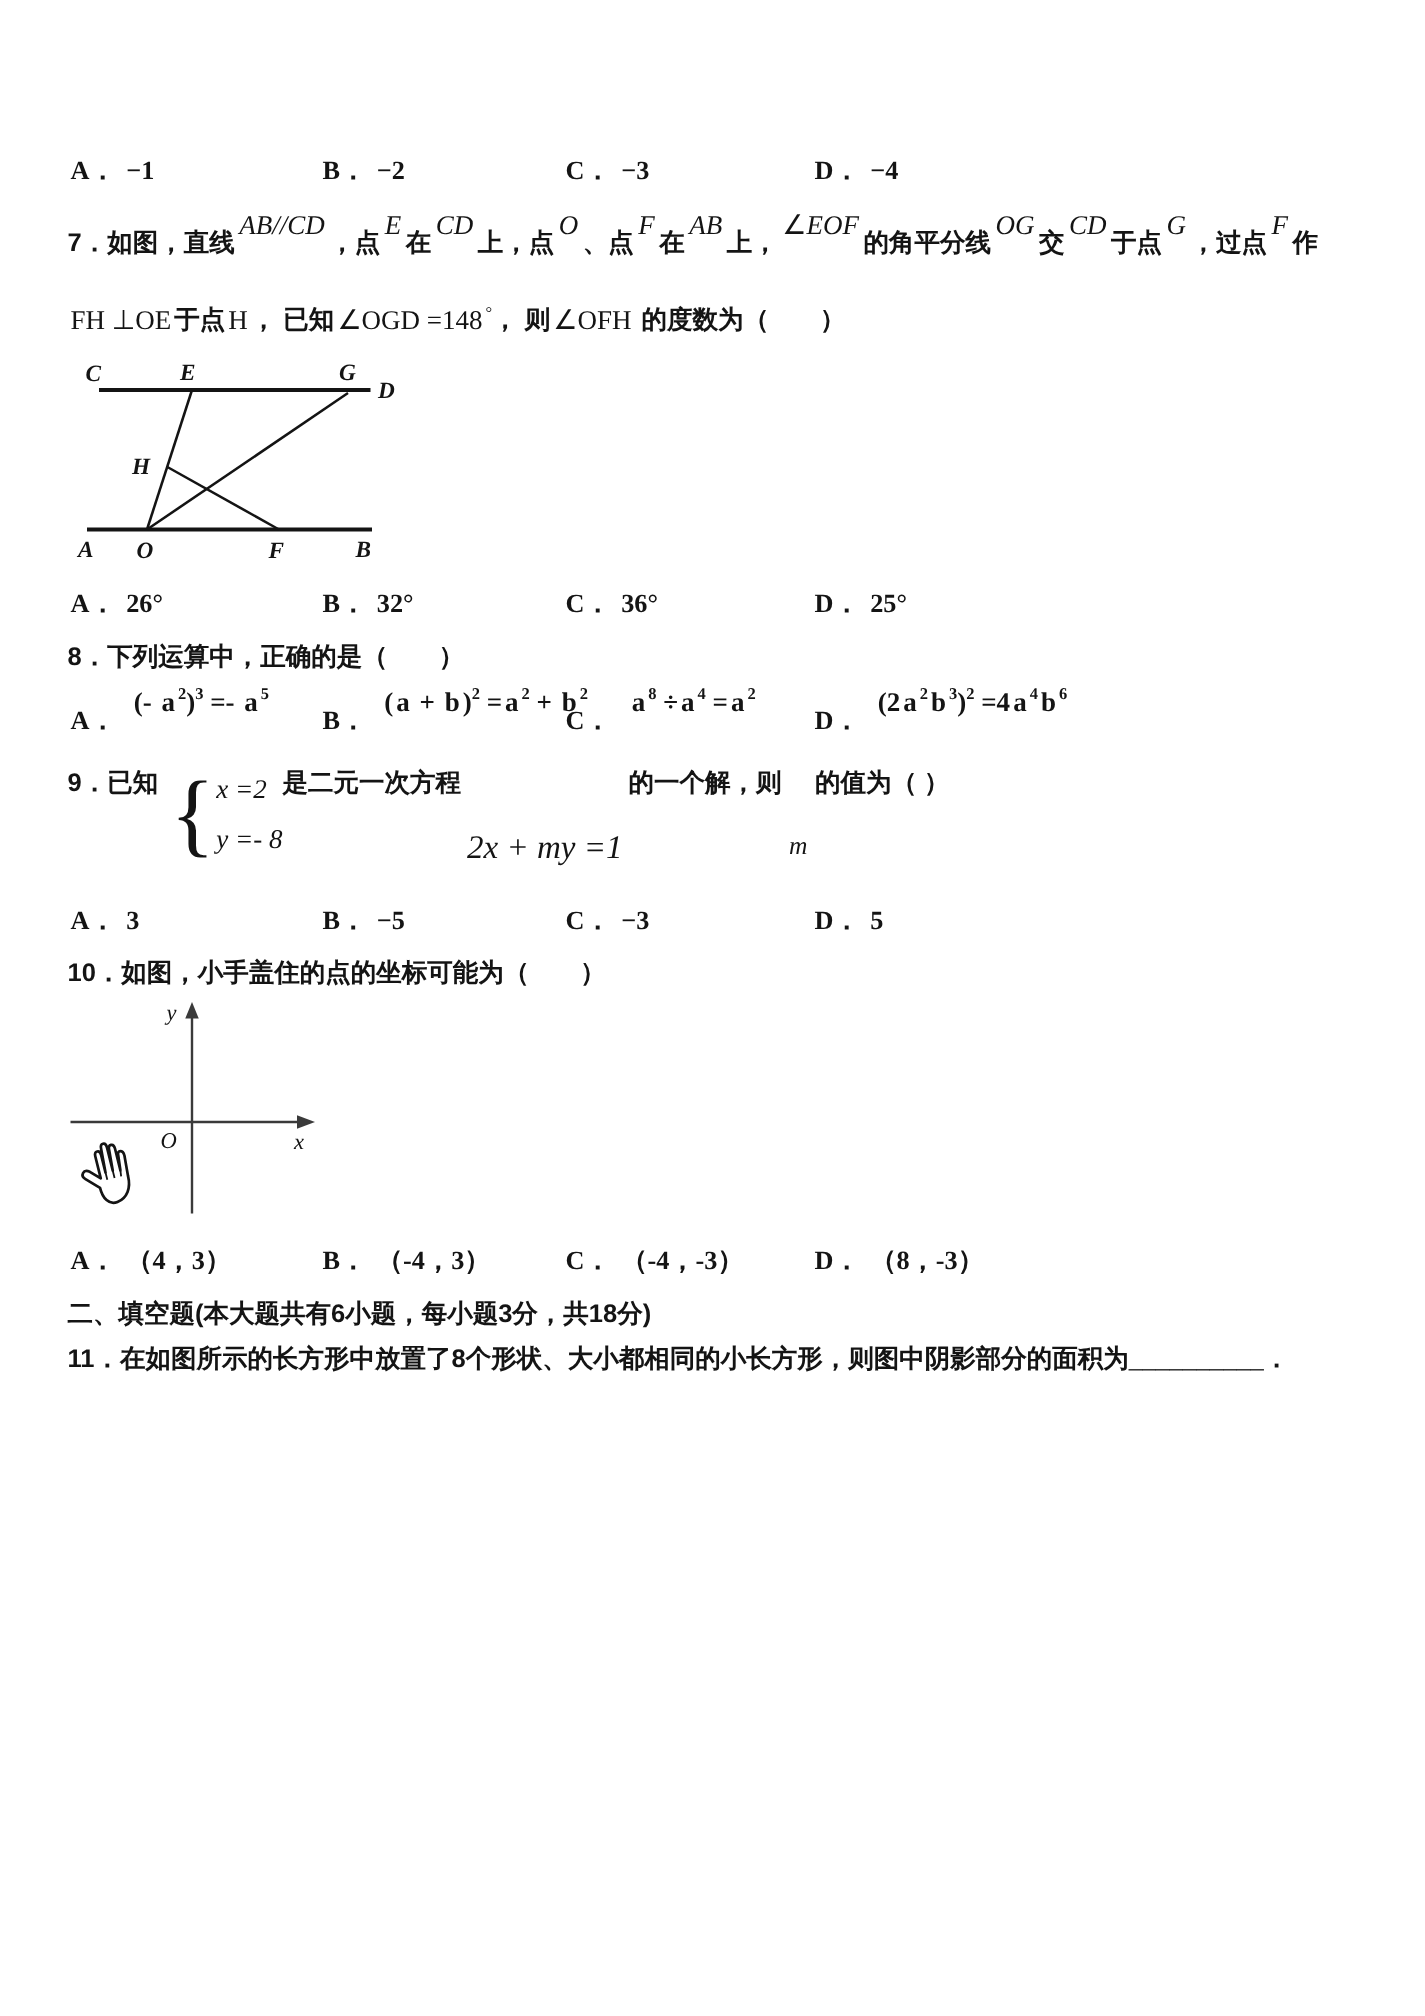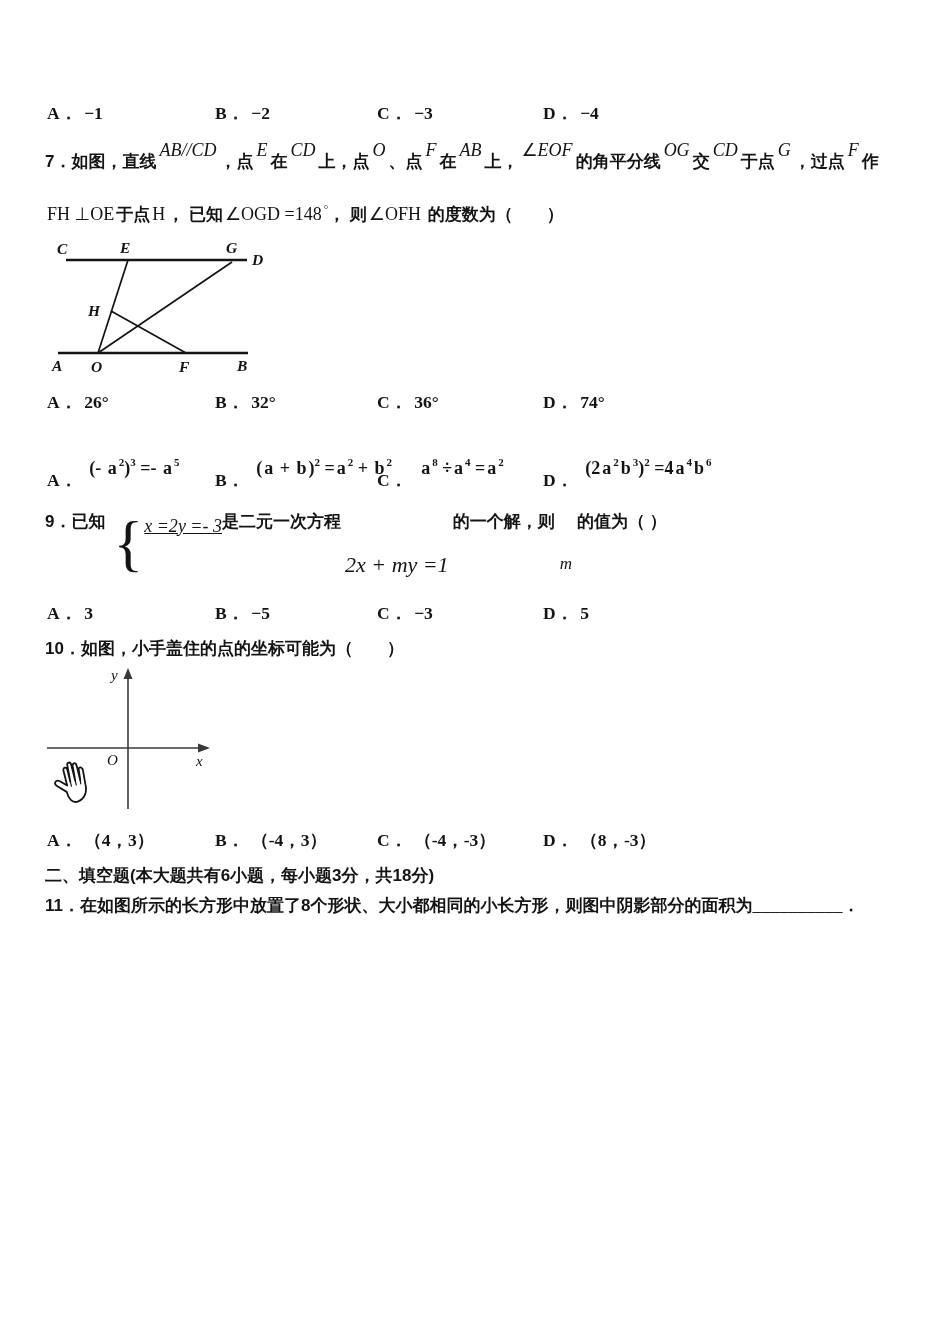--- a/index.html
+++ b/index.html
@@ -19,21 +19,21 @@
   .k-mt{font-family:"Liberation Serif","DejaVu Sans",serif;font-size:18px;padding:0 2px;}
   .k-mr{font-family:"Liberation Serif","DejaVu Sans",serif;font-size:18px;}
   .k-sup{font-family:"Liberation Serif",serif;font-size:11px;vertical-align:super;}
   .q8row .opt-label{position:relative;top:12px;}
   .q8row .opt-value{margin-left:12px;}
   .q8row .k-sup{vertical-align:8px;}
   
   .q9{position:absolute;left:45px;top:510px;height:70px;display:flex;align-items:flex-start;white-space:nowrap;font-size:17px;}
   .q9 .cnp{font-family:"Liberation Sans",sans-serif;font-weight:bold;}
   .q9 .brace{font-family:"Liberation Serif",serif;font-weight:normal;font-size:62px;line-height:66px;margin:0 1px 0 8px;}
-  .q9 .sys{display:flex;flex-direction:row;margin-top:5px;text-decoration:underline;}
+  .q9 .sys{display:flex;flex-direction:column;margin-top:5px;gap:11px;}
   .q9 .sys span{font-family:"Liberation Serif","DejaVu Sans",serif;font-style:italic;font-size:18px;line-height:22px;}
   .q9 .eqn{font-family:"Liberation Serif","DejaVu Sans",serif;font-style:italic;font-size:22px;margin-top:42px;padding:0 4px;}
   .q9 .mvar{font-family:"Liberation Serif","DejaVu Sans",serif;font-style:italic;font-size:17px;margin-top:44px;padding:0 5px;}
   svg text{font-family:"Liberation Serif",serif;font-style:italic;font-weight:bold;font-size:15.5px;fill:#141414;}
   svg.axes text{font-weight:normal;font-size:15px;}
 </style>
 </head>
 <body>
 
 <div class="page">
@@ -62,36 +62,37 @@
     <text x="7" y="134">A</text>
     <text x="46" y="135">O</text>
     <text x="134" y="135">F</text>
     <text x="192" y="134">B</text>
   </svg>
 
   <div class="row" style="top:390px">
       <span class="opt"><span class="opt-label">A．</span><span class="opt-value">26°</span></span>
       <span class="opt"><span class="opt-label">B．</span><span class="opt-value">32°</span></span>
       <span class="opt"><span class="opt-label">C．</span><span class="opt-value">36°</span></span>
-      <span class="opt"><span class="opt-label">D．</span><span class="opt-value">74°</span></span>
+      <span class="opt"><span class="opt-label">D．</span><span class="opt-value">25°</span></span>
     </div>
 
+  <div class="line" style="top:426px"><span class="k-cn">8．下列运算中，正确的是（　　）</span></div>
   <div class="row q8row" style="top:456px;height:44px">
       <span class="opt"><span class="opt-label">A．</span><span class="opt-value"><span class="k-mr">(- </span><span class="k-mt">a</span><span class="k-sup">2</span><span class="k-mr">)</span><span class="k-sup">3</span><span class="k-mr"> =- </span><span class="k-mt">a</span><span class="k-sup">5</span></span></span>
       <span class="opt"><span class="opt-label">B．</span><span class="opt-value"><span class="k-mr">(</span><span class="k-mt">a</span><span class="k-mr"> + </span><span class="k-mt">b</span><span class="k-mr">)</span><span class="k-sup">2</span><span class="k-mr"> =</span><span class="k-mt">a</span><span class="k-sup">2</span><span class="k-mr"> + </span><span class="k-mt">b</span><span class="k-sup">2</span></span></span>
       <span class="opt"><span class="opt-label">C．</span><span class="opt-value"><span class="k-mt">a</span><span class="k-sup">8</span><span class="k-mr"> ÷</span><span class="k-mt">a</span><span class="k-sup">4</span><span class="k-mr"> =</span><span class="k-mt">a</span><span class="k-sup">2</span></span></span>
       <span class="opt"><span class="opt-label">D．</span><span class="opt-value"><span class="k-mr">(2</span><span class="k-mt">a</span><span class="k-sup">2</span><span class="k-mt">b</span><span class="k-sup">3</span><span class="k-mr">)</span><span class="k-sup">2</span><span class="k-mr"> =4</span><span class="k-mt">a</span><span class="k-sup">4</span><span class="k-mt">b</span><span class="k-sup">6</span></span></span>
     </div>
 
   <div class="q9">
     <span class="cnp">9．已知</span>
     <span class="brace">{</span>
     <span class="sys">
       <span>x =2</span>
-      <span>y =- 3</span>
+      <span>y =- 8</span>
     </span>
     <span class="cnp">是二元一次方程</span>
     <span class="eqn">2x + my =1</span>
     <span class="cnp">的一个解，则</span>
     <span class="mvar">m</span>
     <span class="cnp">的值为（ ）</span>
   </div>
   <div class="row" style="top:601px">
       <span class="opt"><span class="opt-label">A．</span><span class="opt-value">3</span></span>
       <span class="opt"><span class="opt-label">B．</span><span class="opt-value">−5</span></span>

